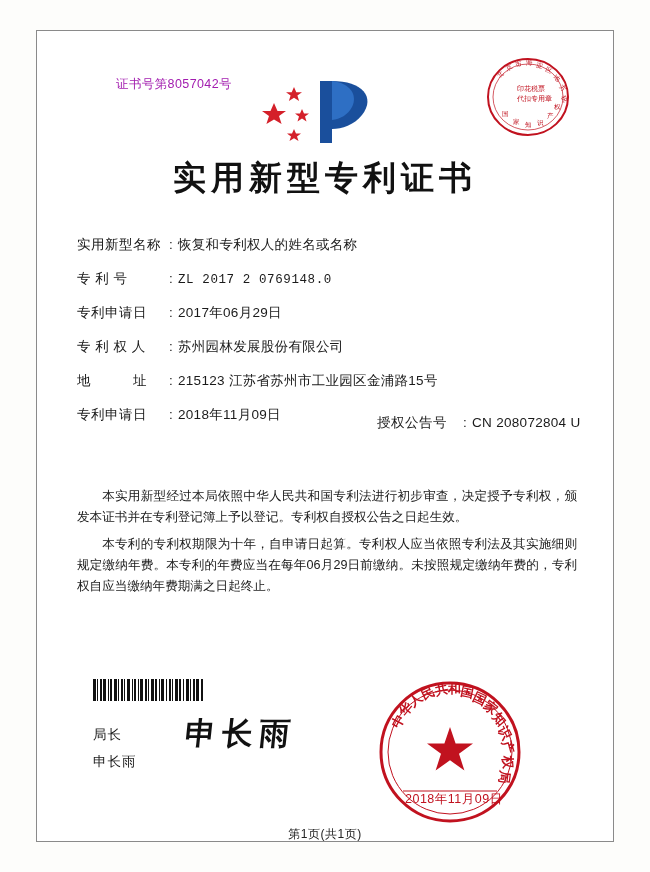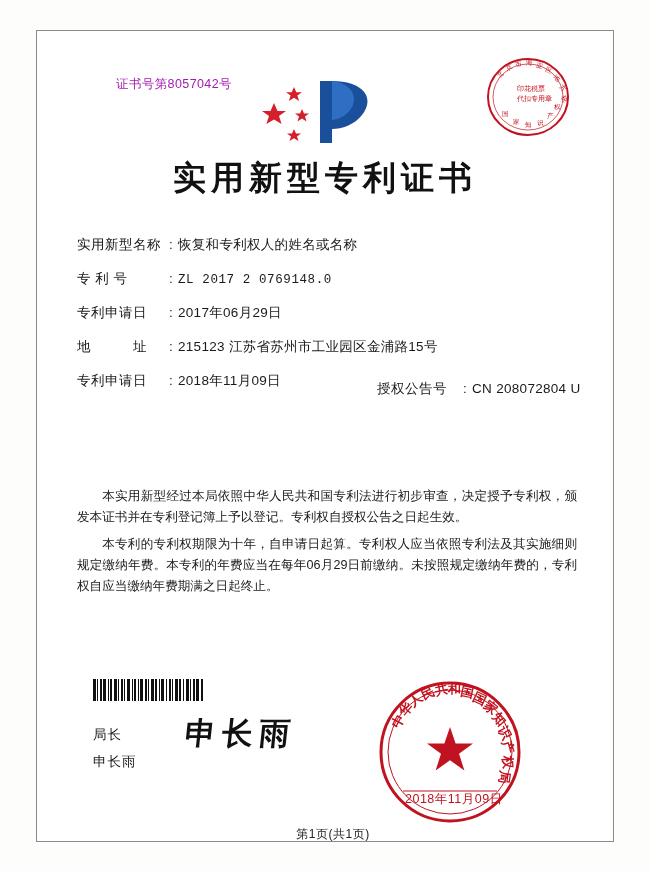--- a/index.html
+++ b/index.html
@@ -194,21 +194,21 @@
     top: 760px;
     font-size: 12.5px;
     color: #c1121f;
     letter-spacing: 0.5px;
     font-family: "Liberation Sans", sans-serif;
   }
 
   
   .page-foot {
     position: absolute;
-    left: 8px;
+    left: 0;
     top: 795px;
     width: 100%;
     text-align: center;
     font-size: 12px;
     color: #222;
     letter-spacing: 0.5px;
   }
 </style>
 </head>
 <body>
@@ -267,20 +267,23 @@
 
       <div class="fields">
         <div class="field-row">
           <span class="f-label">实用新型名称</span><span class="f-sep">:</span><span class="f-value">恢复和专利权人的姓名或名称</span>
         </div>
         <div class="field-row">
           <span class="f-label">专 利 号</span><span class="f-sep">:</span><span class="f-value mono">ZL 2017 2 0769148.0</span>
         </div>
         <div class="field-row">
           <span class="f-label">专利申请日</span><span class="f-sep">:</span><span class="f-value">2017年06月29日</span>
+        </div>
+        <div class="field-row">
+          <span class="f-label">专 利 权 人</span><span class="f-sep">:</span><span class="f-value">苏州园林发展股份有限公司</span>
         </div>
         <div class="field-row">
           <span class="f-label">地　　　址</span><span class="f-sep">:</span><span class="f-value">215123 江苏省苏州市工业园区金浦路15号</span>
         </div>
         <div class="field-row">
           <span class="f-label">专利申请日</span><span class="f-sep">:</span><span class="f-value">2018年11月09日</span>
           <span class="row-right">
             <span class="f-label">授权公告号</span><span class="f-sep">:</span><span class="f-value">CN 208072804 U</span>
           </span>
         </div>

